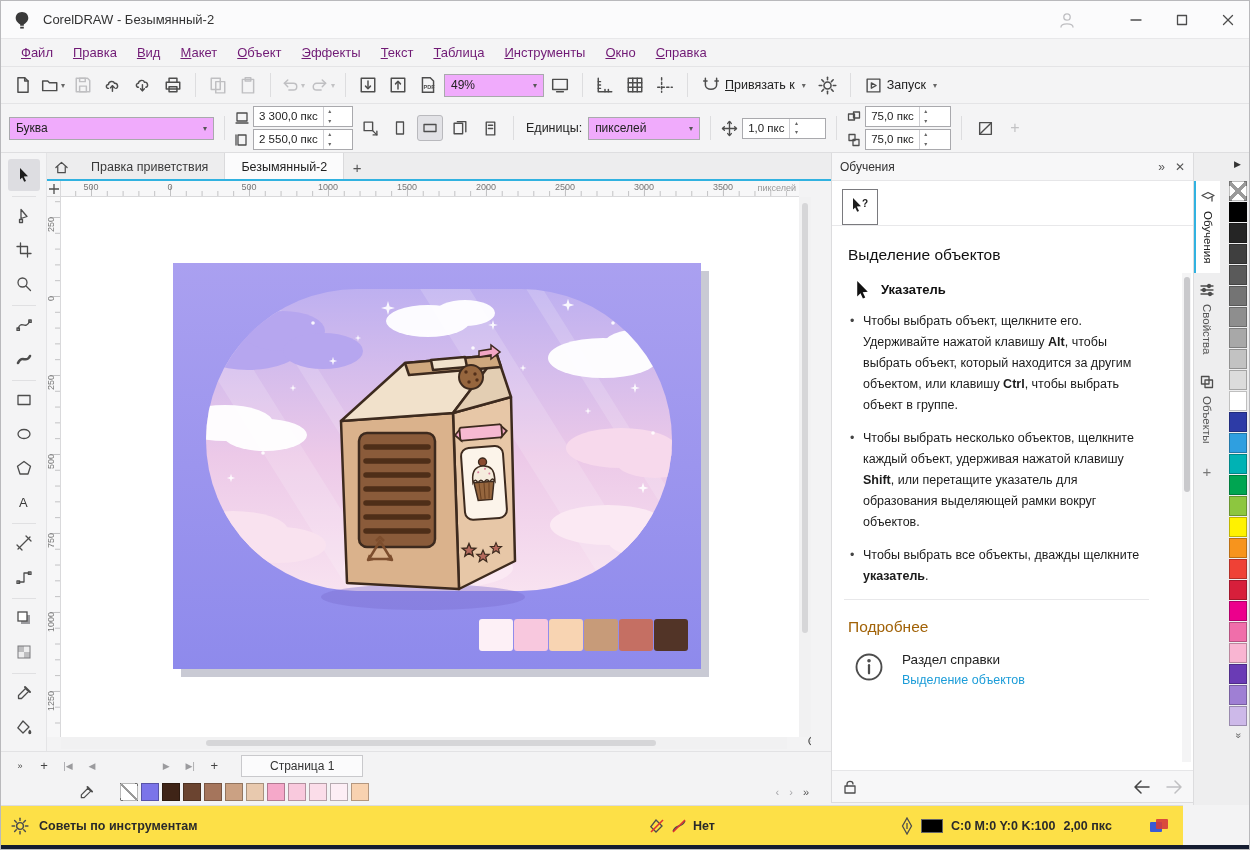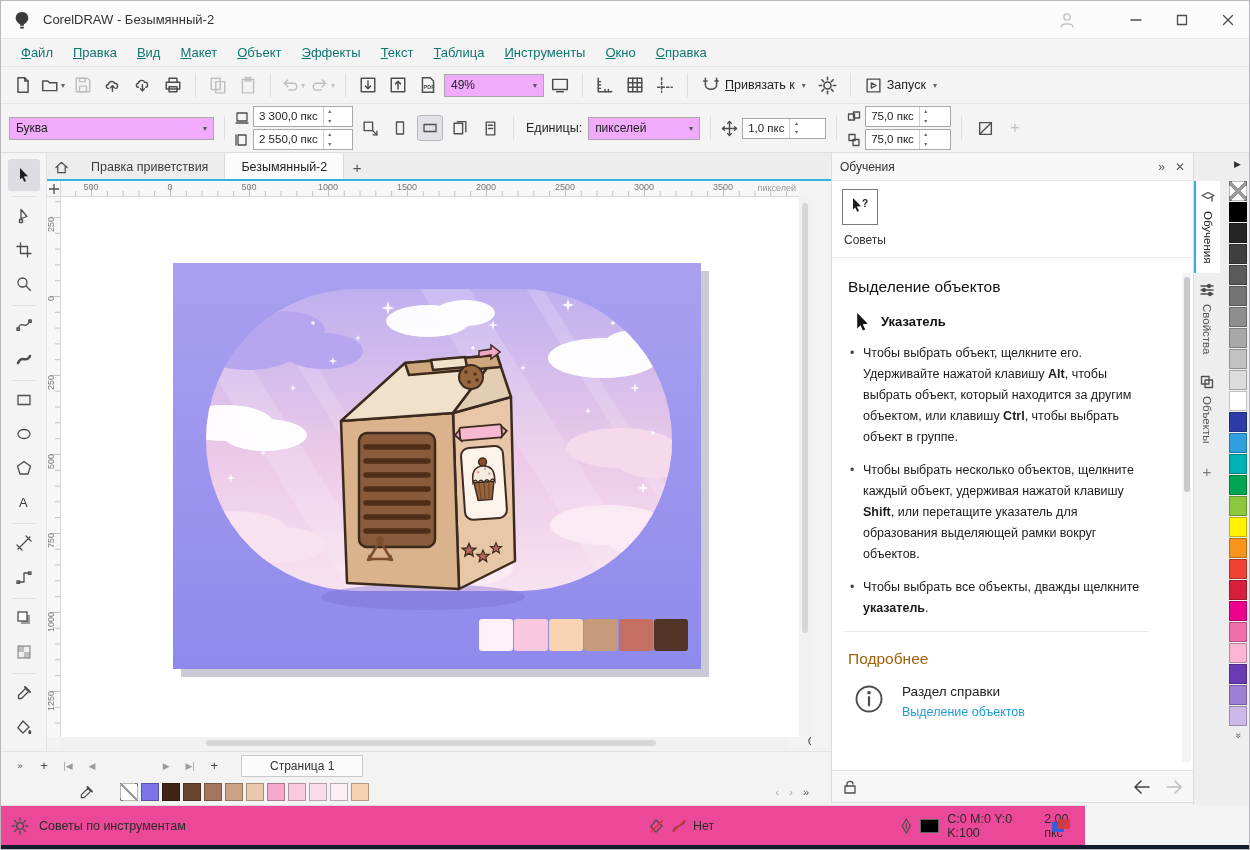--- a/index.html
+++ b/index.html
@@ -14,21 +14,21 @@
 
 .titlebar{left:0;top:0;width:1250px;height:38px;background:#fbfbfc;border-bottom:1px solid #e8e8ea;display:flex;align-items:center;}
 .app-logo{margin-left:12px;}
 .title-text{margin-left:12px;font-size:13px;color:#333;}
 .title-right{margin-left:auto;display:flex;align-items:center;height:100%;}
 .acct{width:40px;height:100%;display:flex;align-items:center;justify-content:center;margin-right:26px;}
 .wbtn{width:46px;height:100%;display:flex;align-items:center;justify-content:center;}
 
 .menubar{left:0;top:38px;width:1250px;height:28px;background:#f4f4f5;border-bottom:1px solid #e4e4e6;display:flex;align-items:center;padding-left:10px;}
 .menu-items{display:flex;height:100%;}
-.menu-item{display:inline-block;padding:0 10px;line-height:27px;font-size:13px;color:#0f766e;}
+.menu-item{display:inline-block;padding:0 10px;line-height:27px;font-size:13px;color:#701a75;}
 .accel::first-letter{text-decoration:underline;}
 
 .toolbar{left:0;top:66px;width:1250px;height:37px;background:#f4f4f5;border-bottom:1px solid #e4e4e6;display:flex;align-items:center;padding-left:8px;gap:2px;}
 .tbtn{width:28px;height:28px;display:flex;align-items:center;justify-content:center;border-radius:3px;}
 .caret{font-size:8px;color:#666;margin-left:2px;}
 .caret.gray{color:#c2c2c4;}
 .sep{width:1px;height:24px;background:#dddddf;margin:0 6px;}
 .combo{display:flex;align-items:center;border:1px solid #a9a9ad;background:#f0abfc;height:23px;font-size:12px;color:#222;padding-left:6px;}
 .combo .cbx{margin-left:auto;width:16px;text-align:center;font-size:8px;color:#555;}
 .tb-text{display:flex;align-items:center;gap:5px;padding:0 6px;height:28px;font-size:12.5px;color:#222;}
@@ -122,21 +122,21 @@
 .nav{width:22px;text-align:center;font-size:9px;color:#9b9b9e;}
 .nav.dark{color:#444;}
 .counter{padding:0 8px;font-size:12px;color:#222;margin-top:48px;}
 .pagetab{margin-left:14px;height:22px;display:flex;align-items:center;justify-content:center;width:122px;background:#fbfbfc;border:1px solid #c9c9cc;font-size:12px;color:#333;}
 .dpalrow{left:0;top:778px;width:830px;height:26px;background:#f3f3f4;display:flex;align-items:center;}
 .dpal{display:flex;gap:3px;margin-left:26px;}
 .dswatch{width:18px;height:18px;border:1px solid rgba(0,0,0,0.28);}
 .dpr-right{margin-left:auto;display:flex;gap:10px;margin-right:22px;color:#a7a7aa;font-size:11px;}
 .dpr-right .dark{color:#555;}
 
-.statusbar{left:0;top:804px;width:1084px;height:40px;background:#ec4899;border-top:1px solid #dcdcde;}
+.statusbar{left:0;top:804px;width:1182px;height:40px;background:#fde047;border-top:1px solid #dcdcde;font-weight:bold;}
 .sb-left{position:absolute;left:10px;top:0;height:40px;display:flex;align-items:center;gap:10px;font-size:12.5px;color:#2a2a2a;}
 .sb-fill{position:absolute;left:648px;top:0;height:40px;display:flex;align-items:center;gap:6px;font-size:12.5px;color:#2a2a2a;}
 .sb-outline{position:absolute;left:900px;top:0;height:40px;display:flex;align-items:center;gap:8px;font-size:12.5px;color:#2a2a2a;}
 .sb-cm{position:absolute;right:14px;top:0;height:40px;display:flex;align-items:center;}
 .blackswatch{width:22px;height:14px;background:#000;border:1px solid #666;}
 .bottomstrip{left:0;top:844px;width:1250px;height:6px;background:#141c30;}
 </style>
 </head>
 <body>
 
@@ -791,21 +791,20 @@
       </span>
     </div>
     <div class="docker-body">
       <div class="hint-top">
         <div class="hint-tool-btn">
           <svg width="22" height="22" viewBox="0 0 22 22">
               <path d="M4,2 L12,10.2 L7.8,10.6 L10,15 L8.2,15.8 L6.2,11.4 L4,13.6 Z" style="fill:#1d1d1d"></path>
               <text x="13" y="11" style="fill:#1d1d1d;font-size:10px;font-weight:bold;font-family:'Liberation Sans',sans-serif">?</text>
             </svg>
         </div>
-        <div class="hint-tool-label">Советы</div>
       </div>
       <div class="docker-divider"></div>
       <div class="docker-content">
         <div class="section-heading">Выделение объектов</div>
         <div class="tool-row">
           <svg width="17" height="19" viewBox="0 0 16 18">
               <path d="M3,1 L13,11.2 L8.2,11.6 L10.6,16.6 L8.4,17.6 L6.1,12.5 L3,15.6 Z" style="fill:#111"></path>
             </svg>
           <b>Указатель</b>
         </div>

